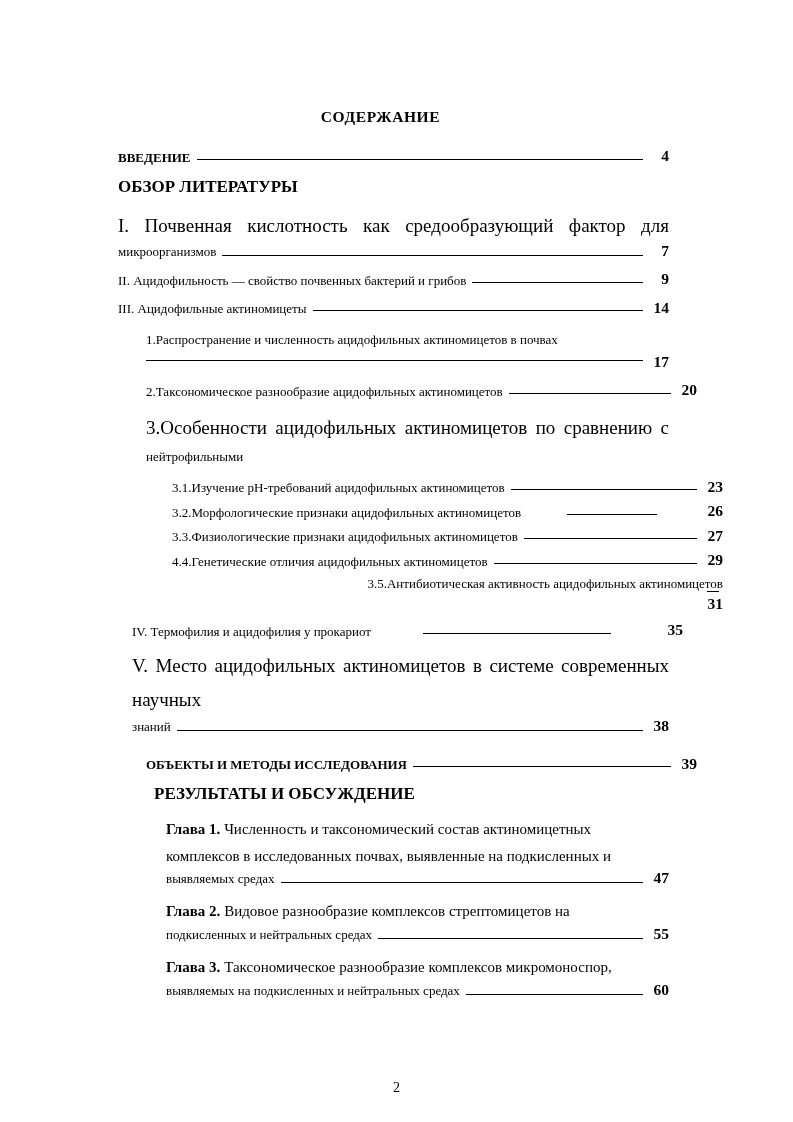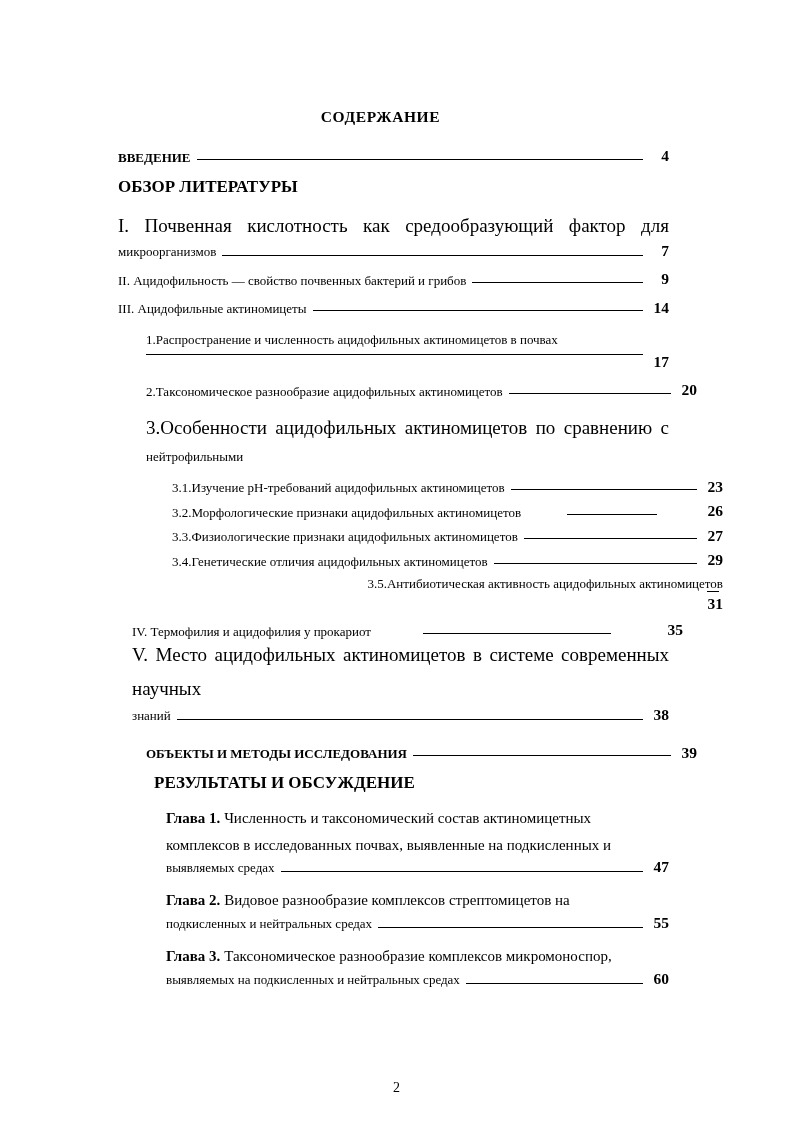--- a/index.html
+++ b/index.html
@@ -102,21 +102,21 @@
     text-align: center;
     font-size: 14px;
   }
   .wrap-row {
     display: flex;
     align-items: flex-end;
     width: 100%;
   }
   .full-leader-row {
     display: flex;
-    align-items: flex-start;
+    align-items: center;
     width: 100%;
     margin-top: 2px;
   }
   .narrow-block { margin-bottom: 11px; }
 </style>
 </head>
 <body>
 
 <div class="page">
 
@@ -184,32 +184,32 @@
       <span class="pg">26</span>
     </div>
 
     <div class="row ind-3" style="margin-bottom:9px;">
       <span class="txt">3.3.Физиологические признаки ацидофильных актиномицетов</span>
       <span class="leader"></span>
       <span class="pg">27</span>
     </div>
 
     <div class="row ind-3" style="margin-bottom:9px;">
-      <span class="txt">3.4.Генетические отличия ацидофильных актиномицетов</span>
+      <span class="txt">4.4.Генетические отличия ацидофильных актиномицетов</span>
       <span class="leader"></span>
       <span class="pg">29</span>
     </div>
 
     <div class="row ind-3" style="margin-bottom:11px;flex-direction:column;">
       <span class="txt">3.5.Антибиотическая активность ацидофильных актиномицетов</span>
       <span class="leader"></span>
       <span class="pg">31</span>
     </div>
 
-    <div class="row ind-2" style="margin-left:14px;gap:46px;">
+    <div class="row ind-2" style="margin-bottom:11px;margin-left:14px;gap:46px;">
       <span class="txt">IV. Термофилия и ацидофилия у прокариот</span>
       <span class="leader"></span>
       <span class="pg">35</span>
     </div>
 
     <div class="narrow-block" style="margin-left:14px;">
       <div class="just">V.  Место  ацидофильных  актиномицетов  в  системе  современных  научных</div>
       <div class="wrap-row">
         <span class="txt">знаний</span>
         <span class="leader"></span>

